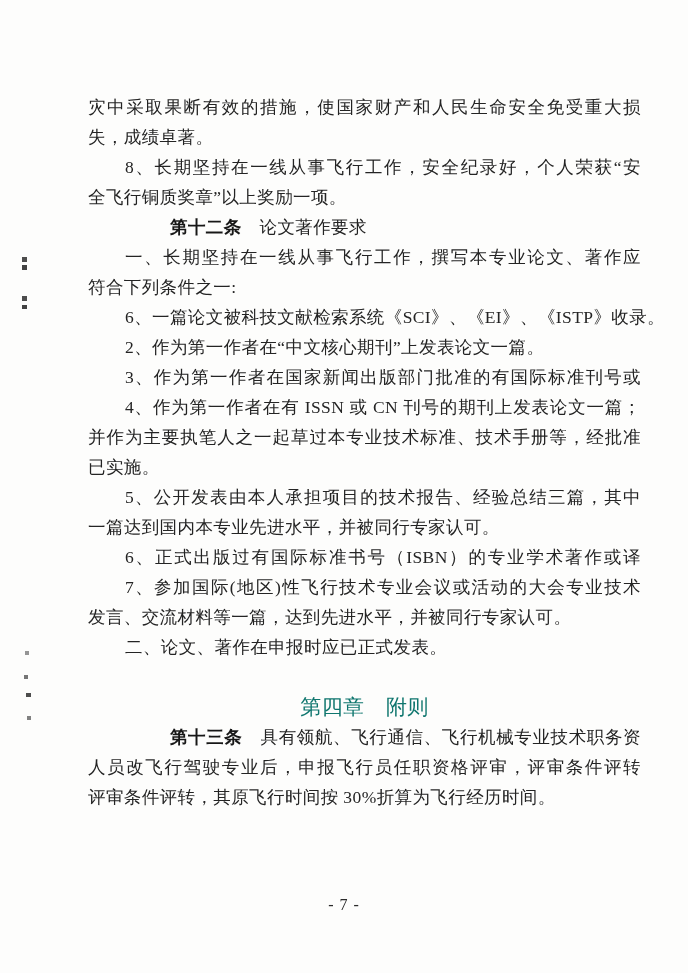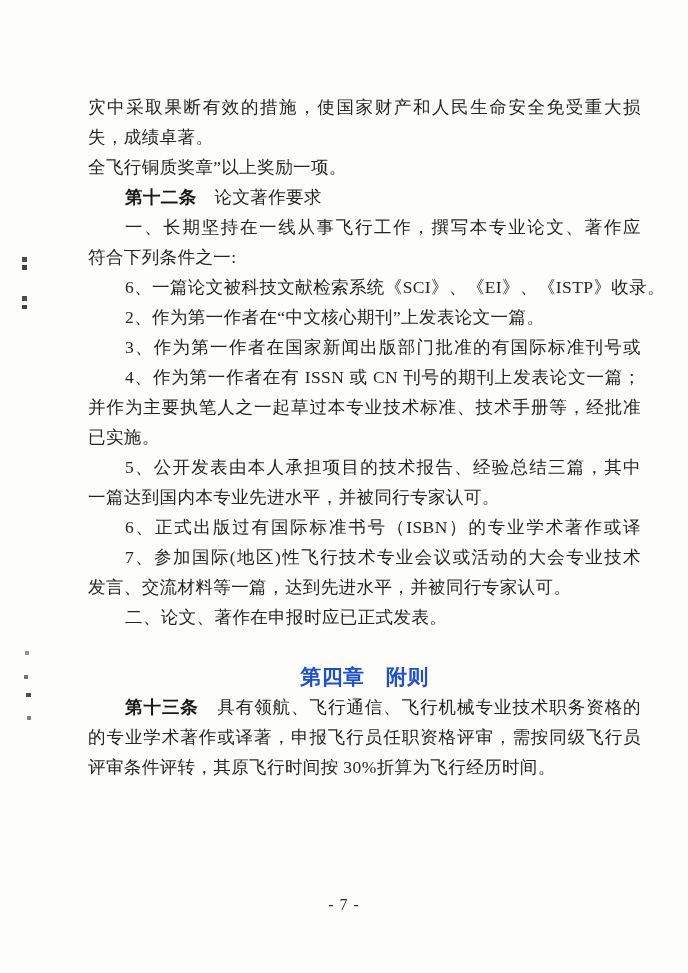--- a/index.html
+++ b/index.html
@@ -38,27 +38,28 @@
     text-align: justify;
     text-align-last: justify;
     overflow: hidden;
   }
   .line.blank {
     height: 30px;
   }
   .line .bold-prefix {
     font-weight: bold;
     color: #171717;
+    margin-left: 45px;
   }
   .line.chapter {
     text-align: center;
     text-align-last: center;
-    font-weight: bold;
+    font-weight: normal;
     font-size: 21px;
-    color: #1d4ed8;
+    color: #0f766e;
     padding-left: 0;
   }
   .page-footer {
     position: absolute;
     left: 0;
     top: 896px;
     width: 100%;
     text-align: center;
     font-size: 16px;
     letter-spacing: 1px;
@@ -80,40 +81,41 @@
   <span class="speck" style="left:22px; top:305px; width:5px; height:4px; opacity:.9;"></span>
   <span class="speck" style="left:25px; top:651px; width:4px; height:4px; opacity:.5;"></span>
   <span class="speck" style="left:24px; top:675px; width:4px; height:4px; opacity:.65;"></span>
   <span class="speck" style="left:26px; top:693px; width:5px; height:4px; opacity:.85;"></span>
   <span class="speck" style="left:27px; top:716px; width:4px; height:4px; opacity:.6;"></span>
 
   <main class="content" id="doc-body">
 
   <div class="line fill"><span>灾中采取果断有效的措施，使国家财产和人民生命安全免受重大损</span></div>
       <div class="line"><span>失，成绩卓著。</span></div>
+      <div class="line indent fill"><span>8、长期坚持在一线从事飞行工作，安全纪录好，个人荣获“安</span></div>
       <div class="line"><span>全飞行铜质奖章”以上奖励一项。</span></div>
       <div class="line indent"><span class="bold-prefix">第十二条</span><span>　论文著作要求</span></div>
       <div class="line indent fill"><span>一、长期坚持在一线从事飞行工作，撰写本专业论文、著作应</span></div>
       <div class="line"><span>符合下列条件之一:</span></div>
       <div class="line indent"><span>6、一篇论文被科技文献检索系统《SCI》、《EI》、《ISTP》收录。</span></div>
       <div class="line indent"><span>2、作为第一作者在“中文核心期刊”上发表论文一篇。</span></div>
       <div class="line indent fill"><span>3、作为第一作者在国家新闻出版部门批准的有国际标准刊号或</span></div>
       <div class="line indent fill"><span>4、作为第一作者在有 ISSN 或 CN 刊号的期刊上发表论文一篇；</span></div>
       <div class="line fill"><span>并作为主要执笔人之一起草过本专业技术标准、技术手册等，经批准</span></div>
       <div class="line"><span>已实施。</span></div>
       <div class="line indent fill"><span>5、公开发表由本人承担项目的技术报告、经验总结三篇，其中</span></div>
       <div class="line"><span>一篇达到国内本专业先进水平，并被同行专家认可。</span></div>
       <div class="line indent fill"><span>6、正式出版过有国际标准书号（ISBN）的专业学术著作或译著，</span></div>
       <div class="line indent fill"><span>7、参加国际(地区)性飞行技术专业会议或活动的大会专业技术</span></div>
       <div class="line"><span>发言、交流材料等一篇，达到先进水平，并被同行专家认可。</span></div>
       <div class="line indent"><span>二、论文、著作在申报时应已正式发表。</span></div>
       <div class="line blank"></div>
       <div class="line chapter"><span>第四章　附则</span></div>
       <div class="line indent fill"><span class="bold-prefix">第十三条</span><span>　具有领航、飞行通信、飞行机械专业技术职务资格的</span></div>
-      <div class="line fill"><span>的专业学术著作或译著，申报飞行员任职资格评审，需按同级飞行员</span></div>
+      <div class="line fill"><span>人员改飞行驾驶专业后，申报飞行员任职资格评审，评审条件评转</span></div>
       <div class="line"><span>评审条件评转，其原飞行时间按 30%折算为飞行经历时间。</span></div>
     </main>
 
   <footer class="page-footer">
     <span>- 7 -</span>
   </footer>
 
 </div>
 
 </body></html>

